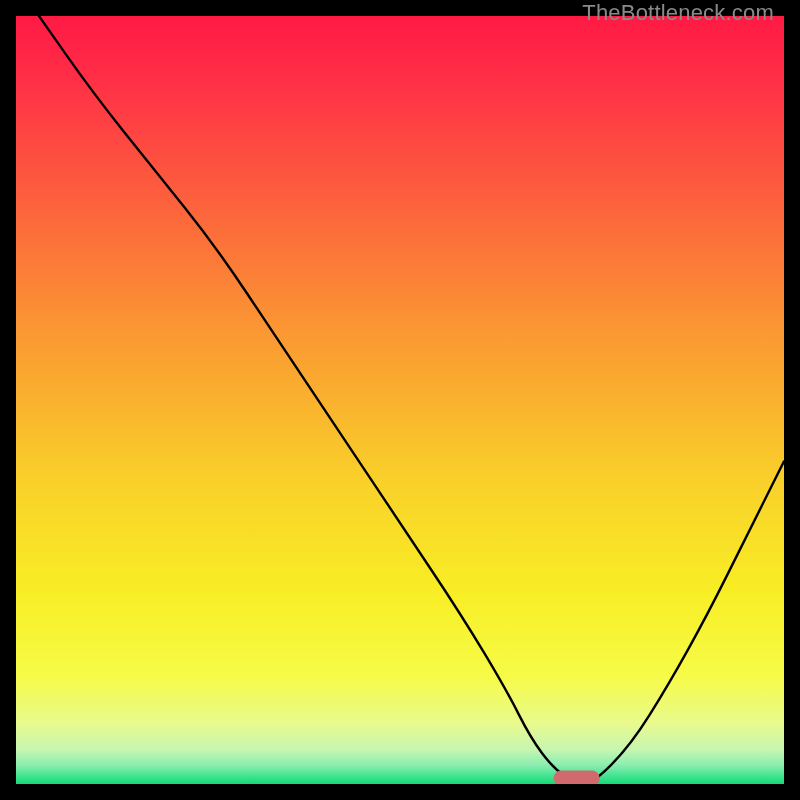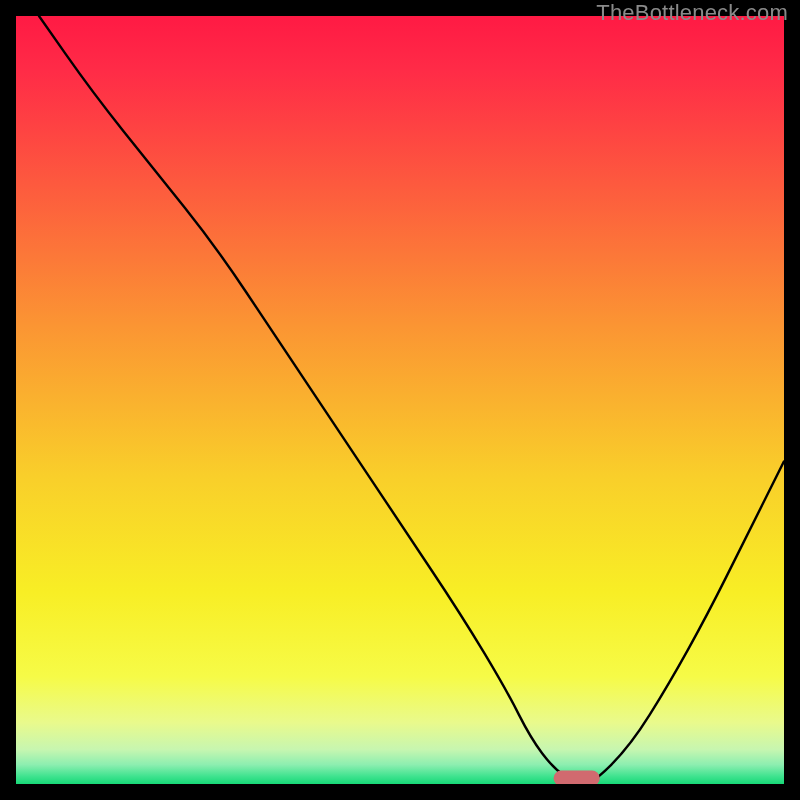--- a/index.html
+++ b/index.html
@@ -21,21 +21,21 @@
   .plot {
     position: absolute;
     left: 0;
     top: 0;
     width: 768px;
     height: 768px;
   }
   .watermark {
     position: absolute;
     top: 0px;
-    right: 12px;
+    right: 26px;
     font-family: Arial, Helvetica, sans-serif;
     font-size: 22px;
     font-weight: 500;
     color: #8a8a8a;
     letter-spacing: 0.2px;
   }
   .curve {
     fill: none;
     stroke: #000;
     stroke-width: 2.4;

